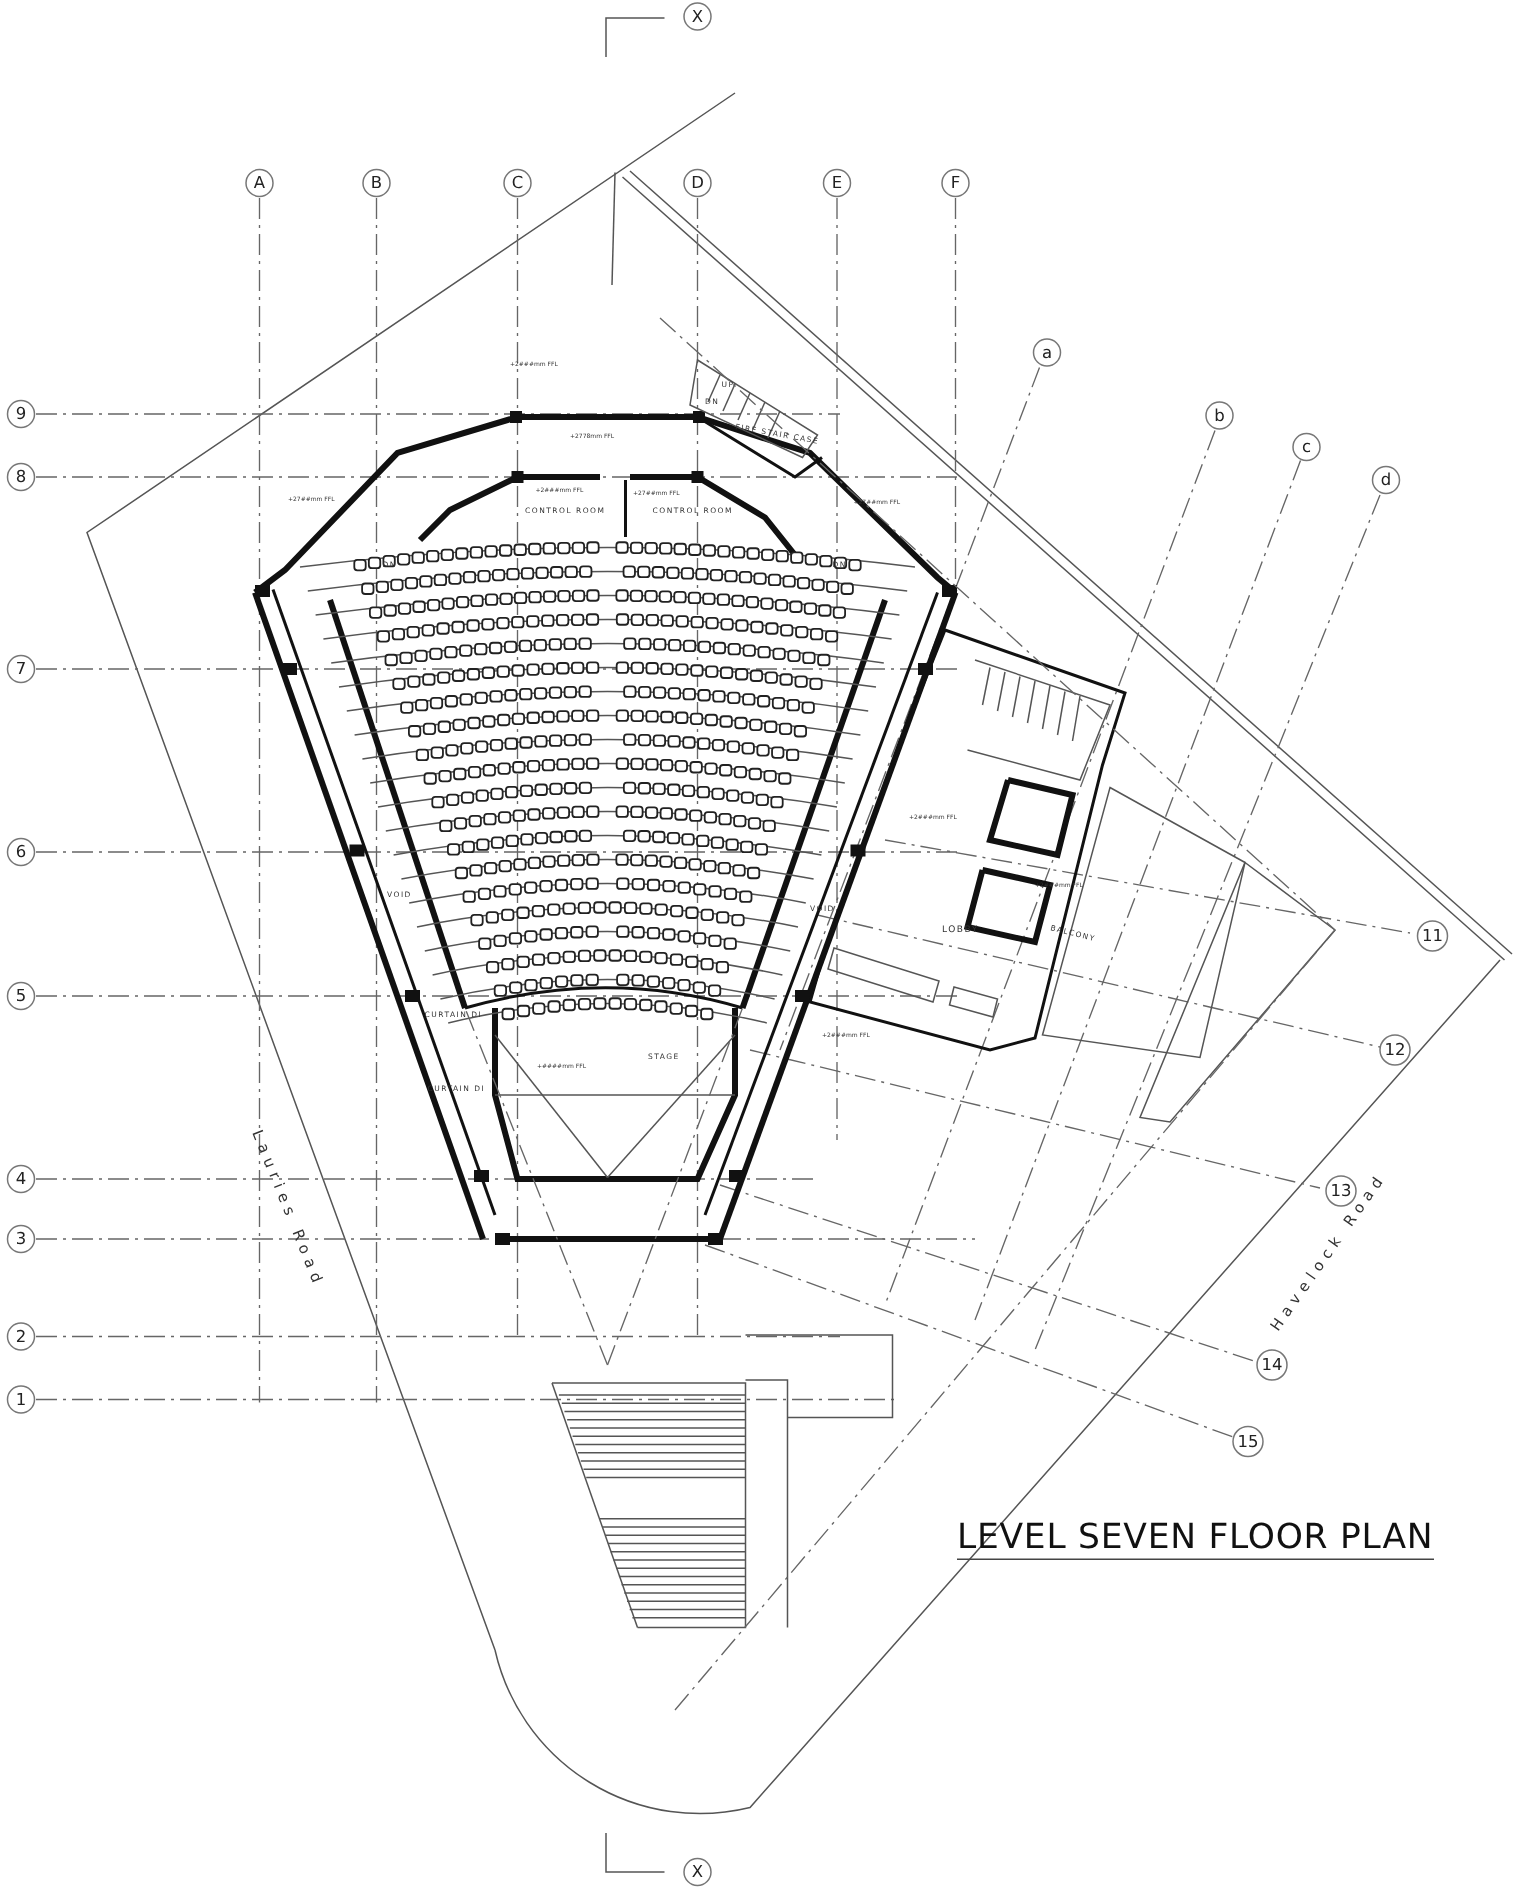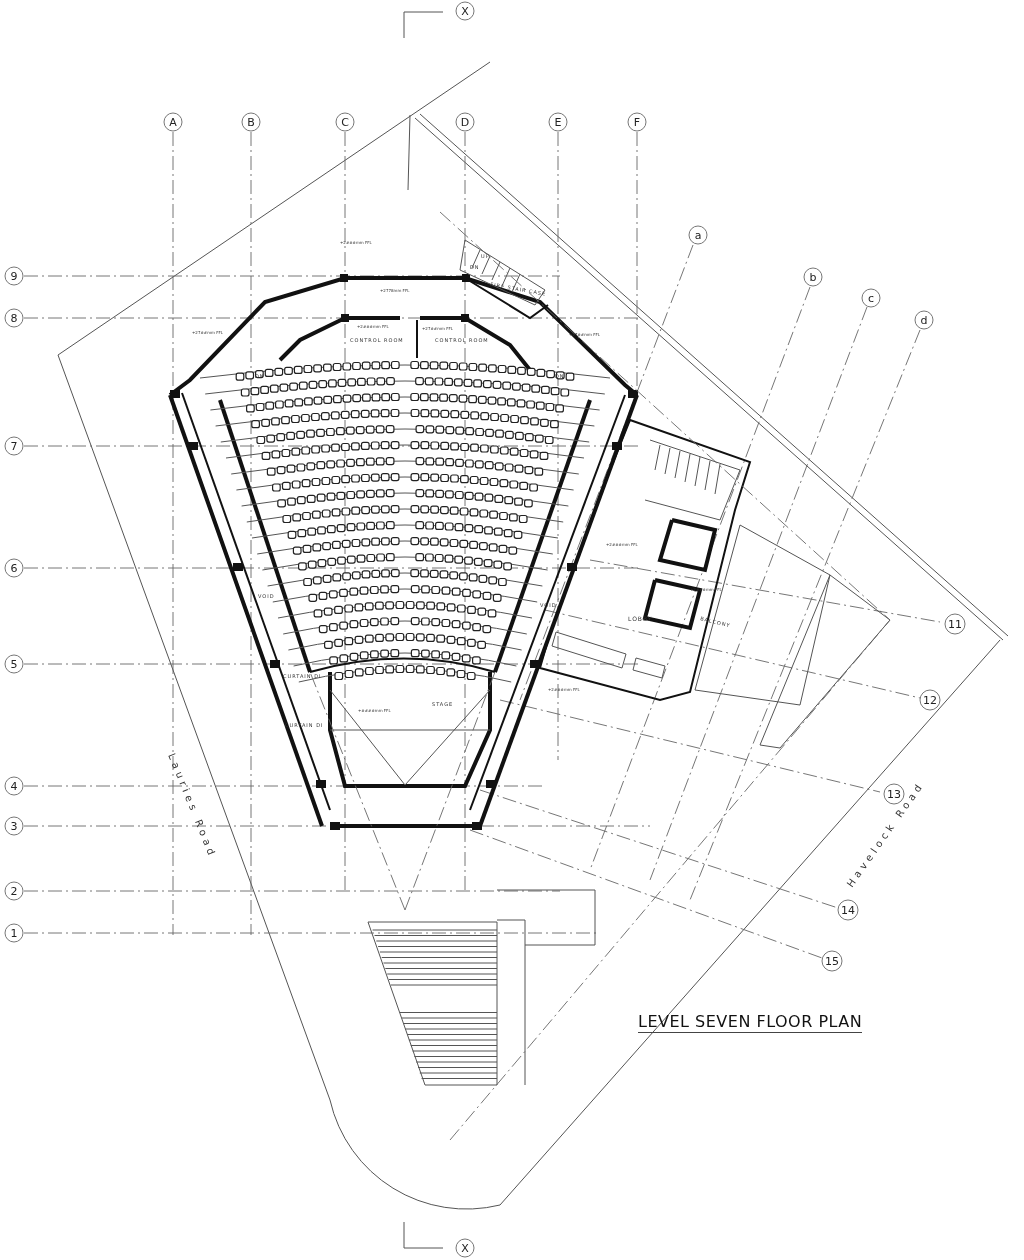--- a/index.html
+++ b/index.html
@@ -7,21 +7,21 @@
   svg{position:absolute;left:0;top:0;}
   .thin{stroke:#555;stroke-width:1;fill:none;}
   .grid{stroke:#666;stroke-width:0.9;fill:none;stroke-dasharray:14 4 2 4;}
   .wall{stroke:#111;stroke-width:4;fill:none;}
   .wall2{stroke:#111;stroke-width:2;fill:none;}
   .seat{fill:#fff;stroke:#222;stroke-width:1.2;}
   .bubble circle{fill:#fff;stroke:#777;stroke-width:1;}
   .bubble text{font-family:"DejaVu Sans",sans-serif;font-size:11px;fill:#222;text-anchor:middle;dominant-baseline:central;}
   .lbl{font-family:"DejaVu Sans",sans-serif;font-size:5px;fill:#333;letter-spacing:1px;}
   .road{font-family:"DejaVu Sans",sans-serif;font-size:10px;fill:#333;letter-spacing:4px;}
-  .title{position:absolute;left:638px;top:1012px;font-family:"DejaVu Sans",sans-serif;font-size:16px;color:#111;letter-spacing:0.5px;border-bottom:1px solid #444;padding-bottom:1px;white-space:nowrap;}
+  .title{position:absolute;left:638px;top:1012px;font-family:"DejaVu Sans",sans-serif;font-size:23px;color:#111;letter-spacing:0.5px;border-bottom:1px solid #444;padding-bottom:1px;white-space:nowrap;}
   .col{fill:#111;}
 </style>
 </head>
 <body>
 
 <svg width="1024" height="1260" viewBox="0 0 1024 1260">
 
   <g>
     <polyline class="thin" points="490,62 58,355 330,1100"></polyline>
     <path class="thin" d="M330,1100 A140,140 0 0 0 500,1205 L1000,640"></path>

